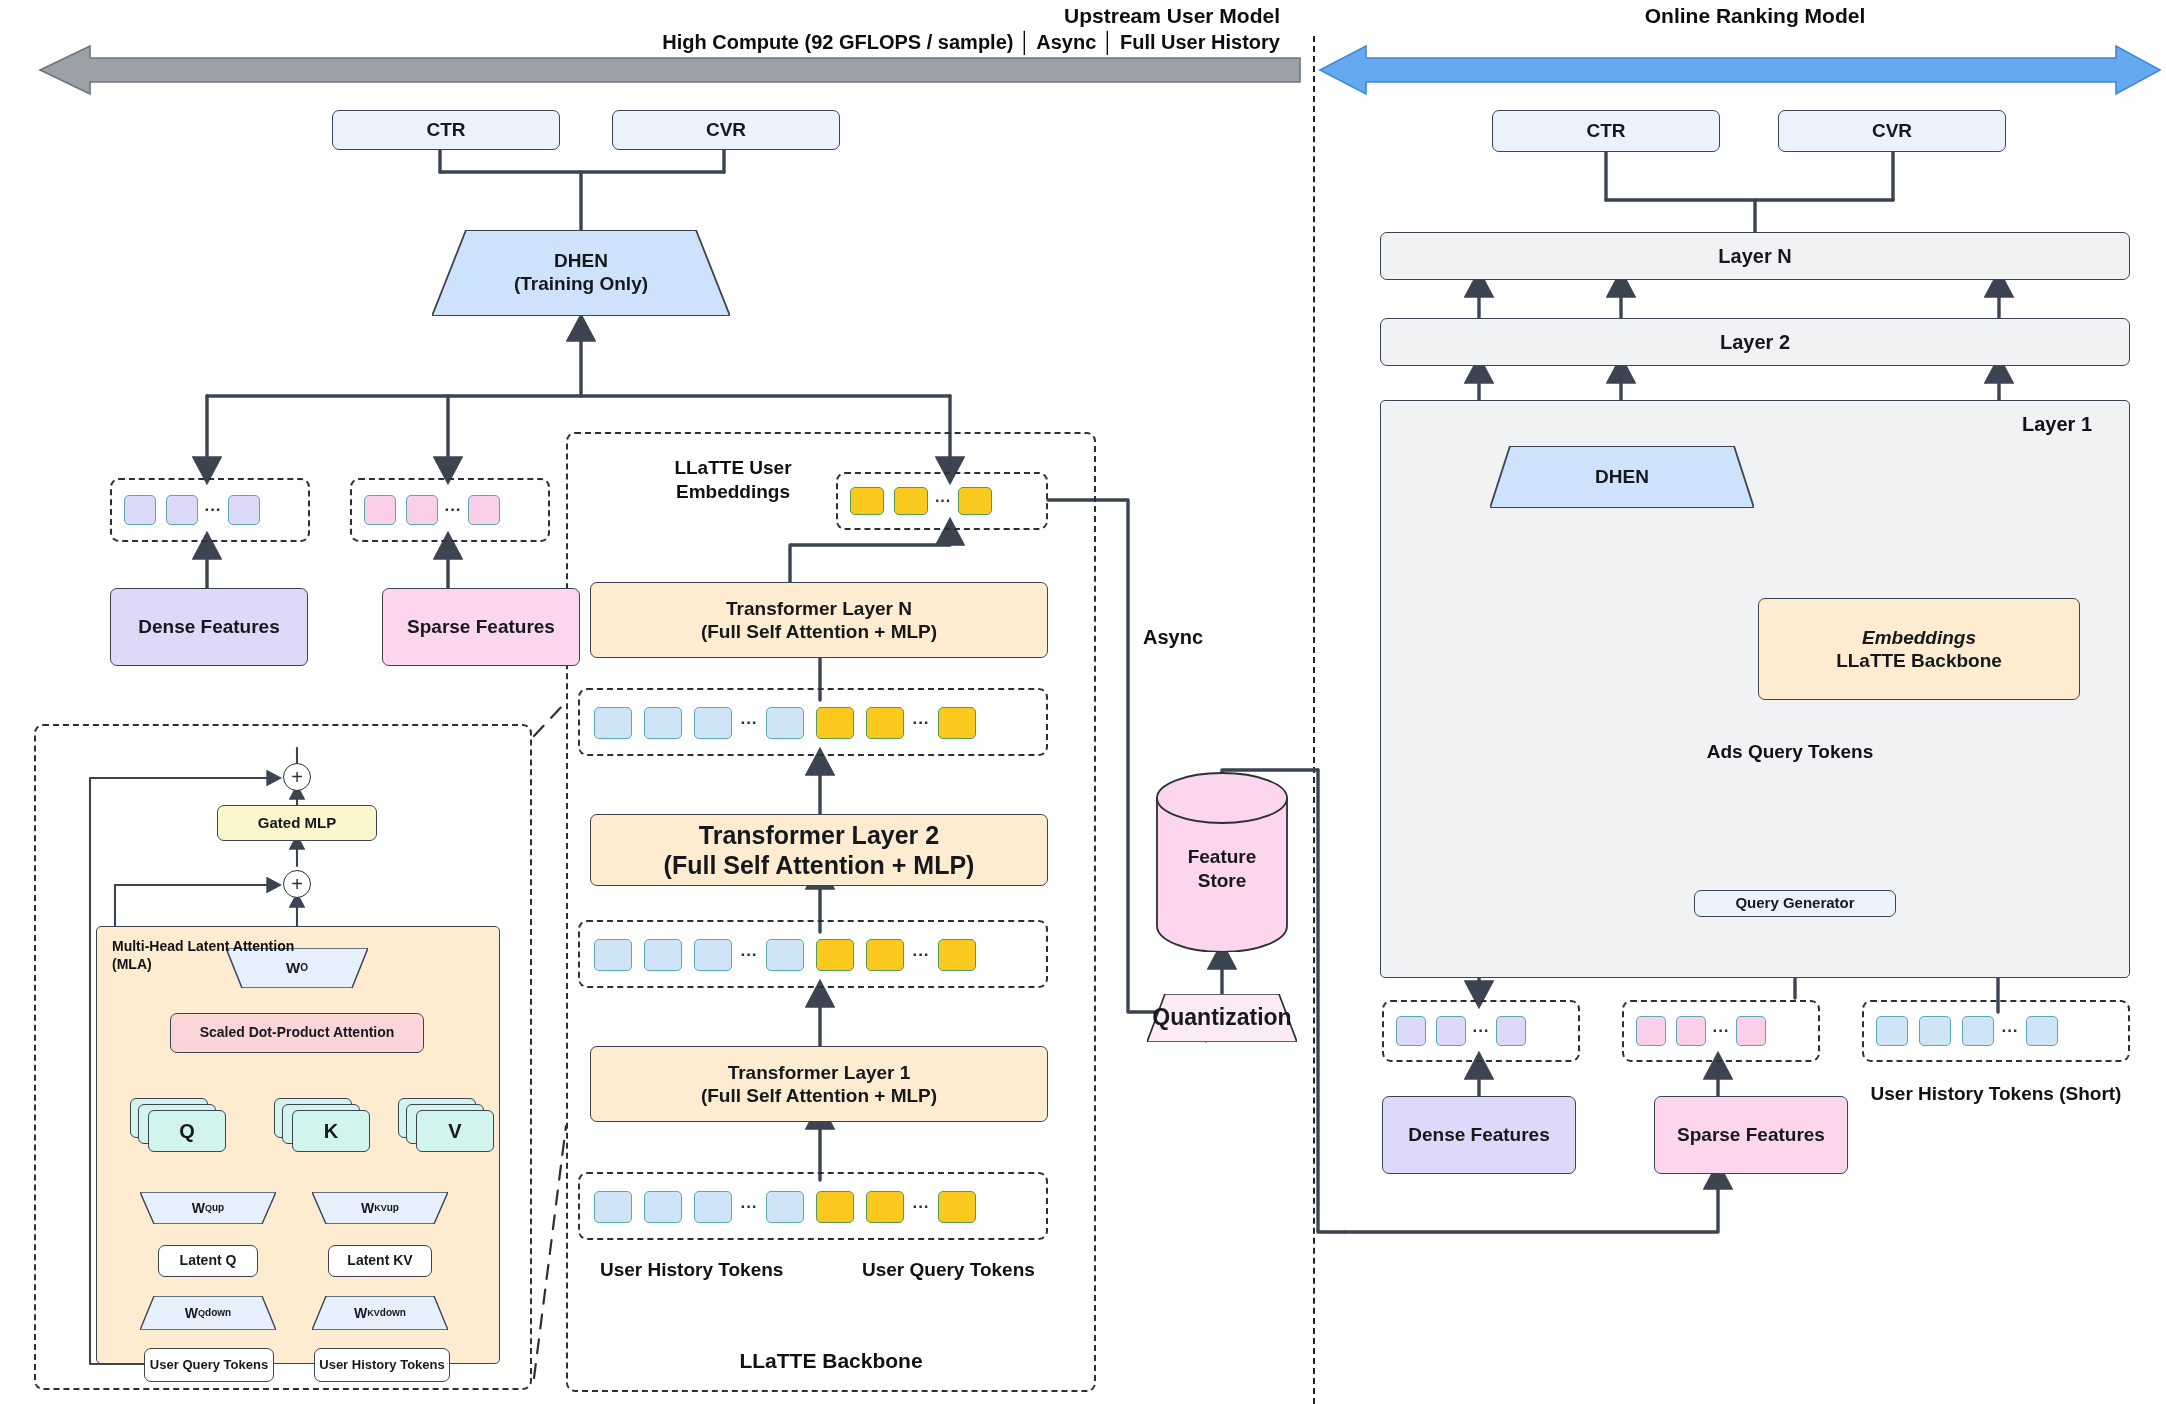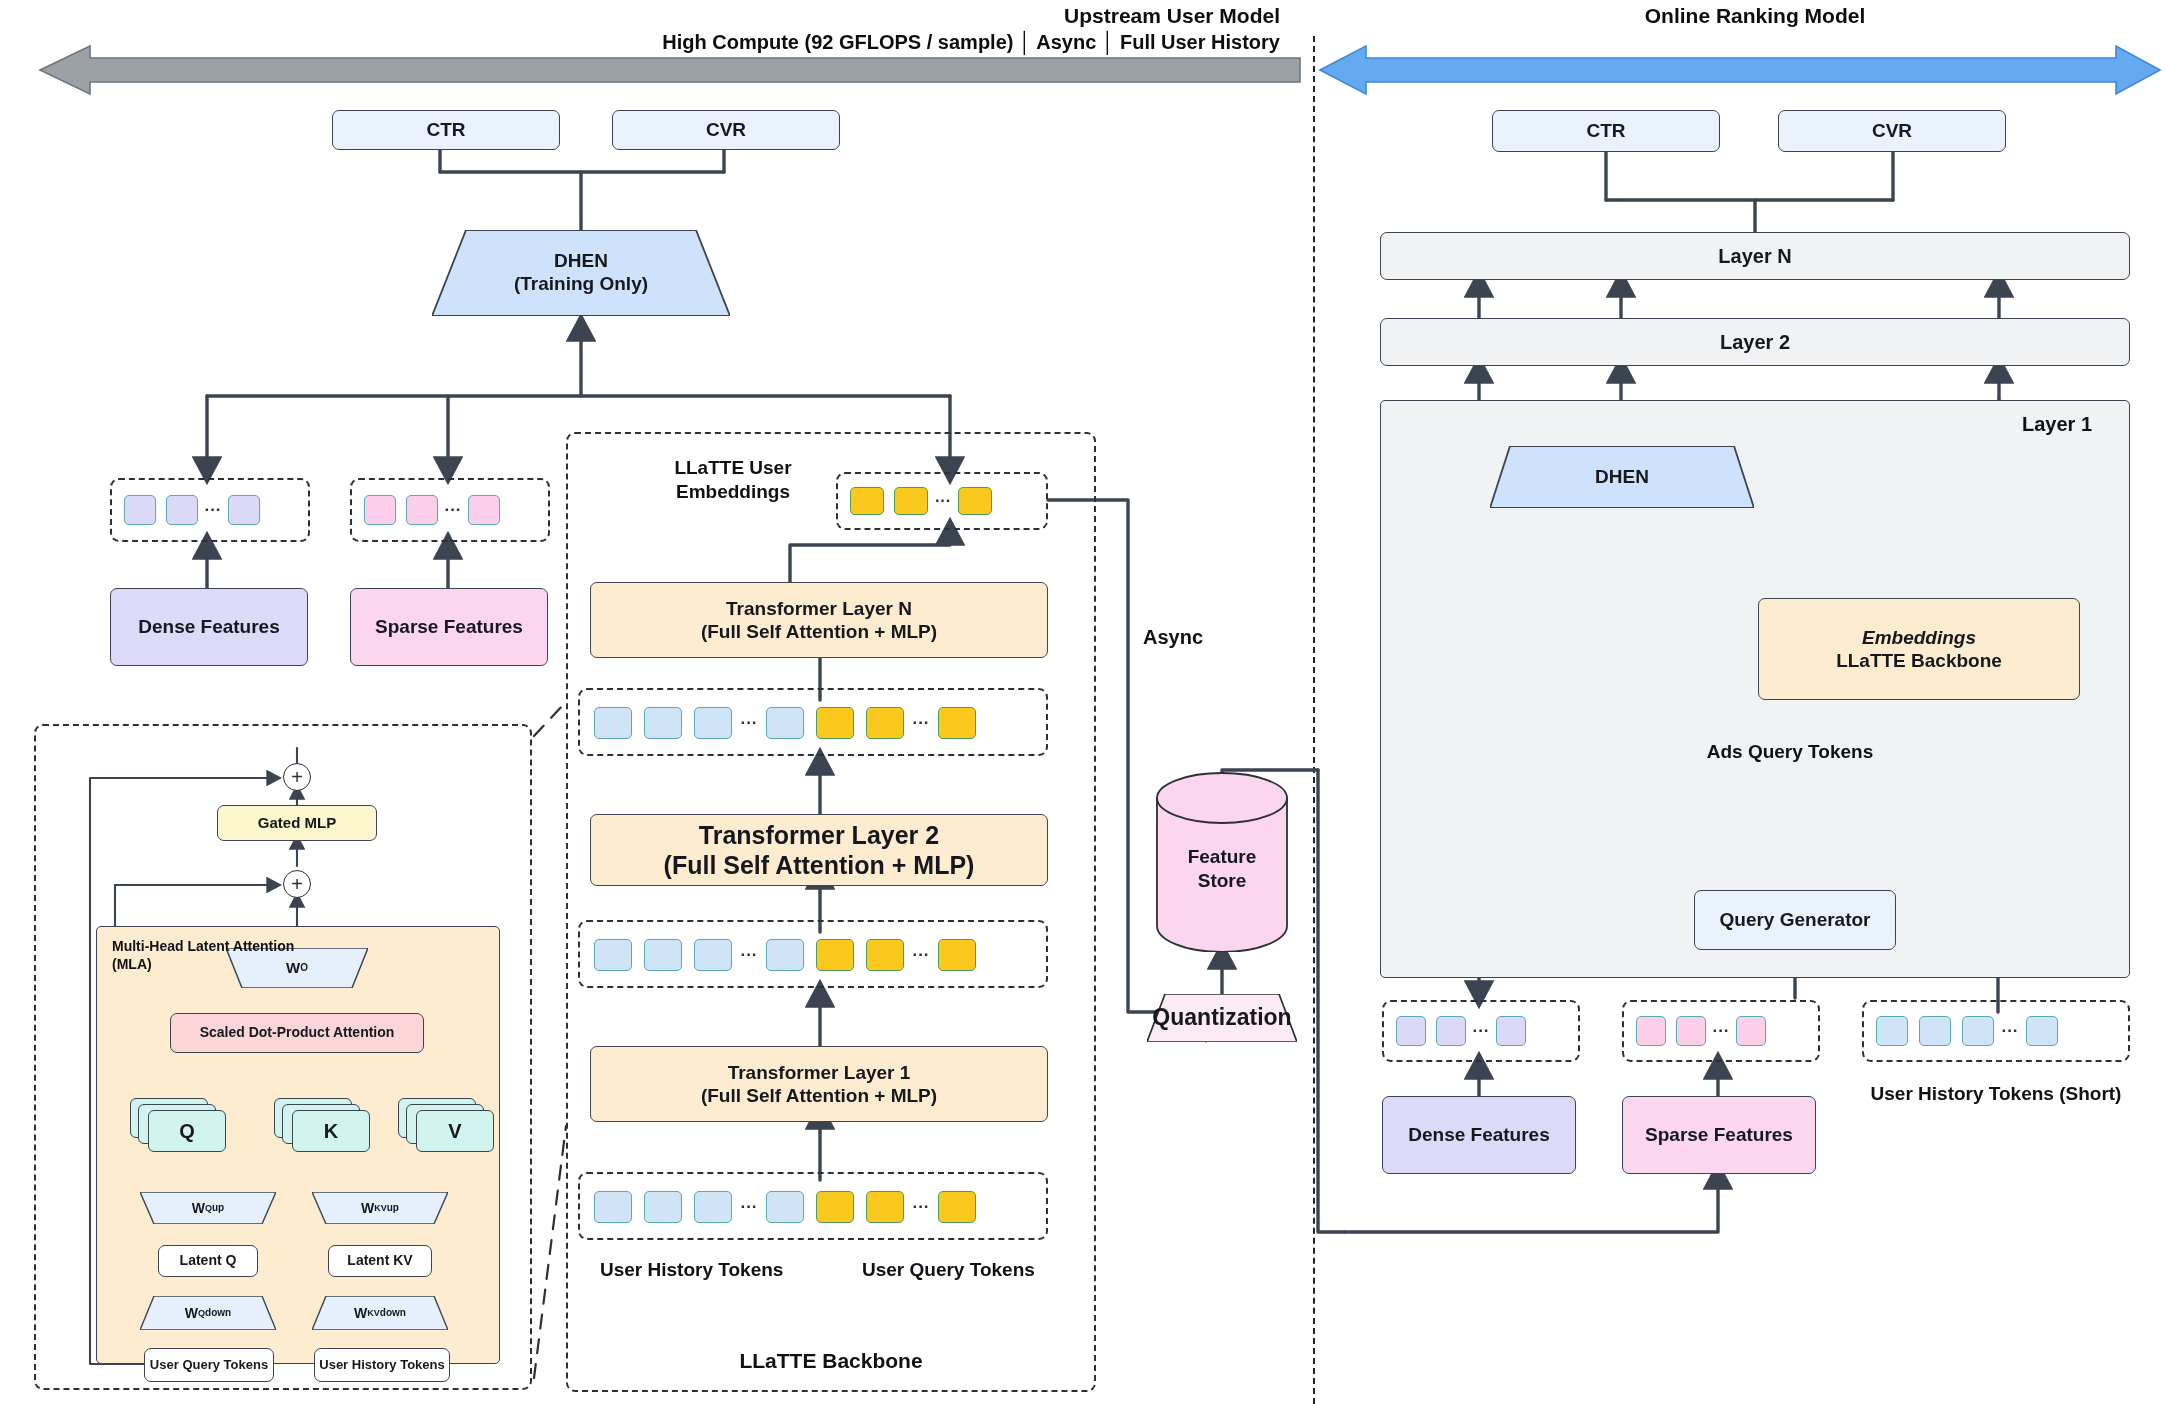--- a/index.html
+++ b/index.html
@@ -25,21 +25,21 @@
     text-align: center;
     border: 1.6px solid #3b4450;
     border-radius: 7px;
     font-weight: 700;
     color: #16181d;
     line-height: 1.22;
     z-index: 6;
   }
   .blue    { background: #eaf2fd; }
   .lav     { background: #ddd9f8; }
-  .pink    { background: #fcd6ee; }
+  .pink    { background: #fcd6ee; margin-left: 32px; }
   .cream   { background: #fdeccf; }
   .yellowm { background: #fcf6cd; }
   .grey    { background: #f1f2f3; }
   .white   { background: #ffffff; border-radius: 7px; }
   .rose    { background: #fbd5d8; }
 
   
   .dgroup {
     position: absolute;
     border: 2.2px dashed #2b2f36;
@@ -597,21 +597,21 @@
   <div class="lbl center" style="left:1688px; top:740px; width:204px; font-size:19px;">Ads Query Tokens</div>
   <div class="dgroup thin" style="left:1684px; top:782px; width:198px; height:56px;"></div>
   <div class="chips" style="left:1698px; top:795px; width:170px; height:30px;">
     <div class="chip c-yellow" style="width:32px;height:28px;"></div>
     <div style="width:10px"></div>
     <div class="chip c-yellow" style="width:32px;height:28px;"></div>
     <div class="ell" style="width:28px;font-size:16px;">···</div>
     <div class="chip c-yellow" style="width:32px;height:28px;"></div>
   </div>
 
-  <div class="box blue" style="left:1694px; top:890px; width:202px; height:60px; font-size:19px;">
+  <div class="box blue" style="left:1694px; top:890px; width:202px; height:27px; font-size:15px;">
     <span>Query Generator</span>
   </div>
 
   <div class="dgroup" style="left:1382px; top:1000px; width:198px; height:62px;"></div>
   <div class="chips" style="left:1396px; top:1015px; width:170px; height:32px;">
     <div class="chip c-lav" style="width:30px;height:30px;"></div>
     <div style="width:10px"></div>
     <div class="chip c-lav" style="width:30px;height:30px;"></div>
     <div class="ell" style="width:30px;font-size:17px;">···</div>
     <div class="chip c-lav" style="width:30px;height:30px;"></div>

